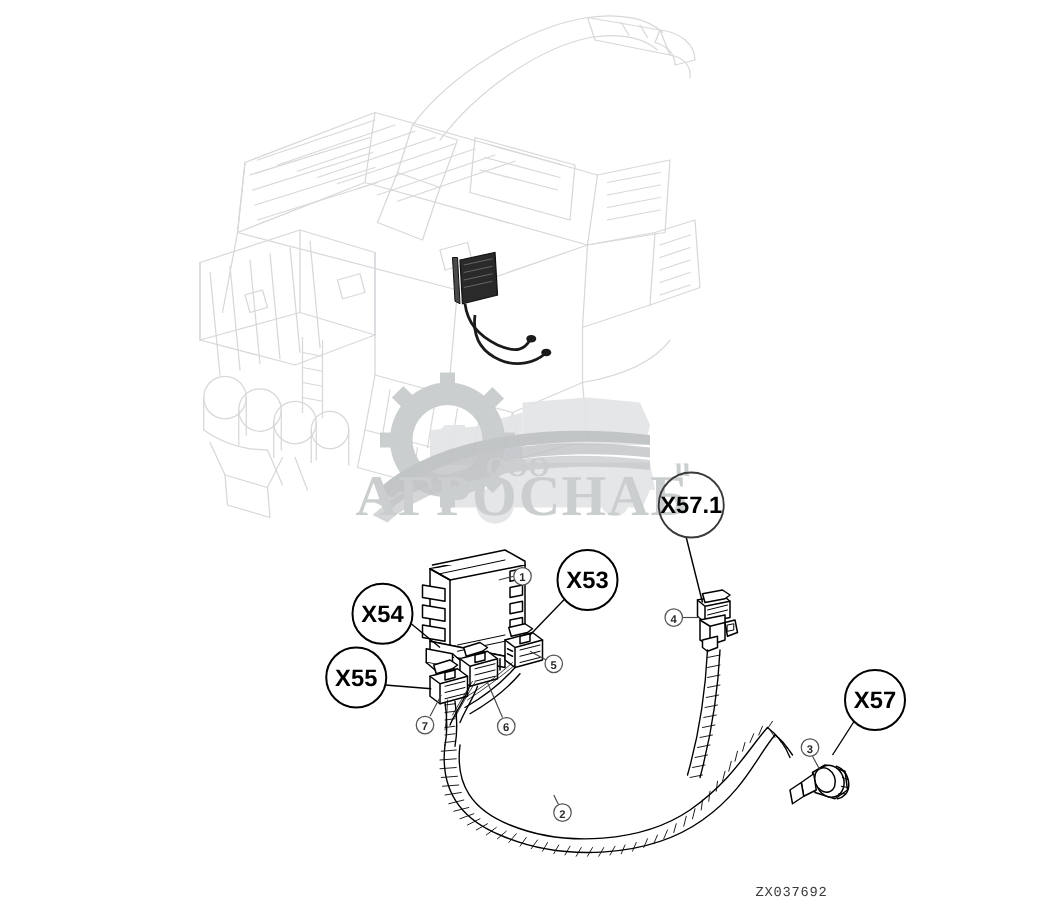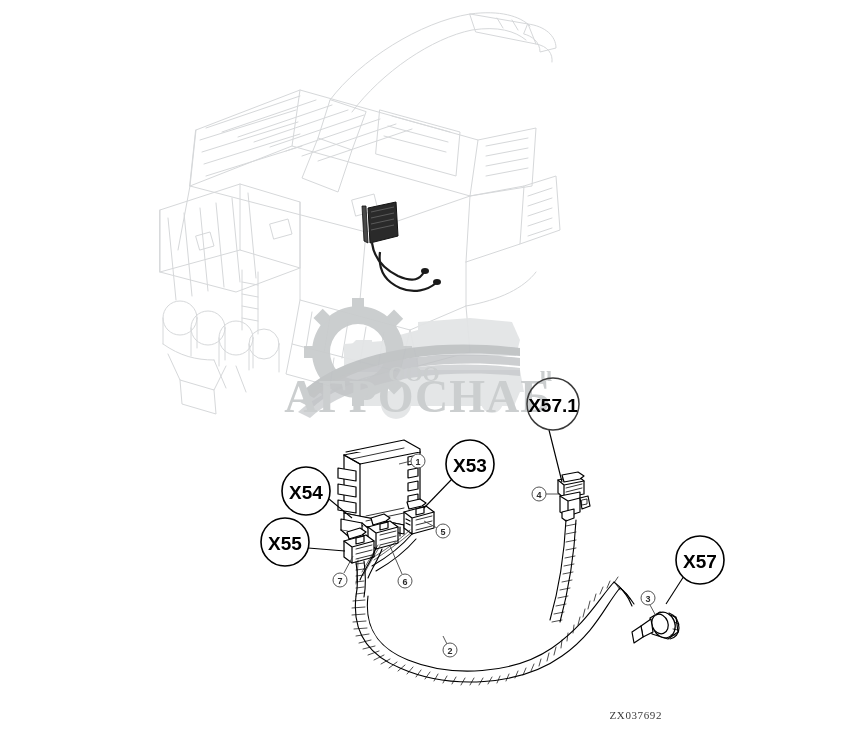--- a/index.html
+++ b/index.html
@@ -20,21 +20,21 @@
     font-weight:bold;font-size:19px;fill:#000;
     text-anchor:middle;dominant-baseline:central;
   }
   .itemnum-text{
     font-family:"Liberation Sans", sans-serif;
     font-weight:bold;font-size:9px;fill:#2b2b2b;
     text-anchor:middle;dominant-baseline:central;
   }
   .refcode{
     position:absolute;right:14px;bottom:10px;
-    font-family:Liberation Serif, serif;
+    font-family:Liberation Mono, monospace;
     font-size:11px;letter-spacing:.6px;color:#3a3a3a;
     white-space:nowrap;
     margin-left:38px;
   }
   .wm-text{
     font-family:"Liberation Serif", serif;
     font-weight:bold;fill:#c9cccd;
   }
 </style>
 </head>

